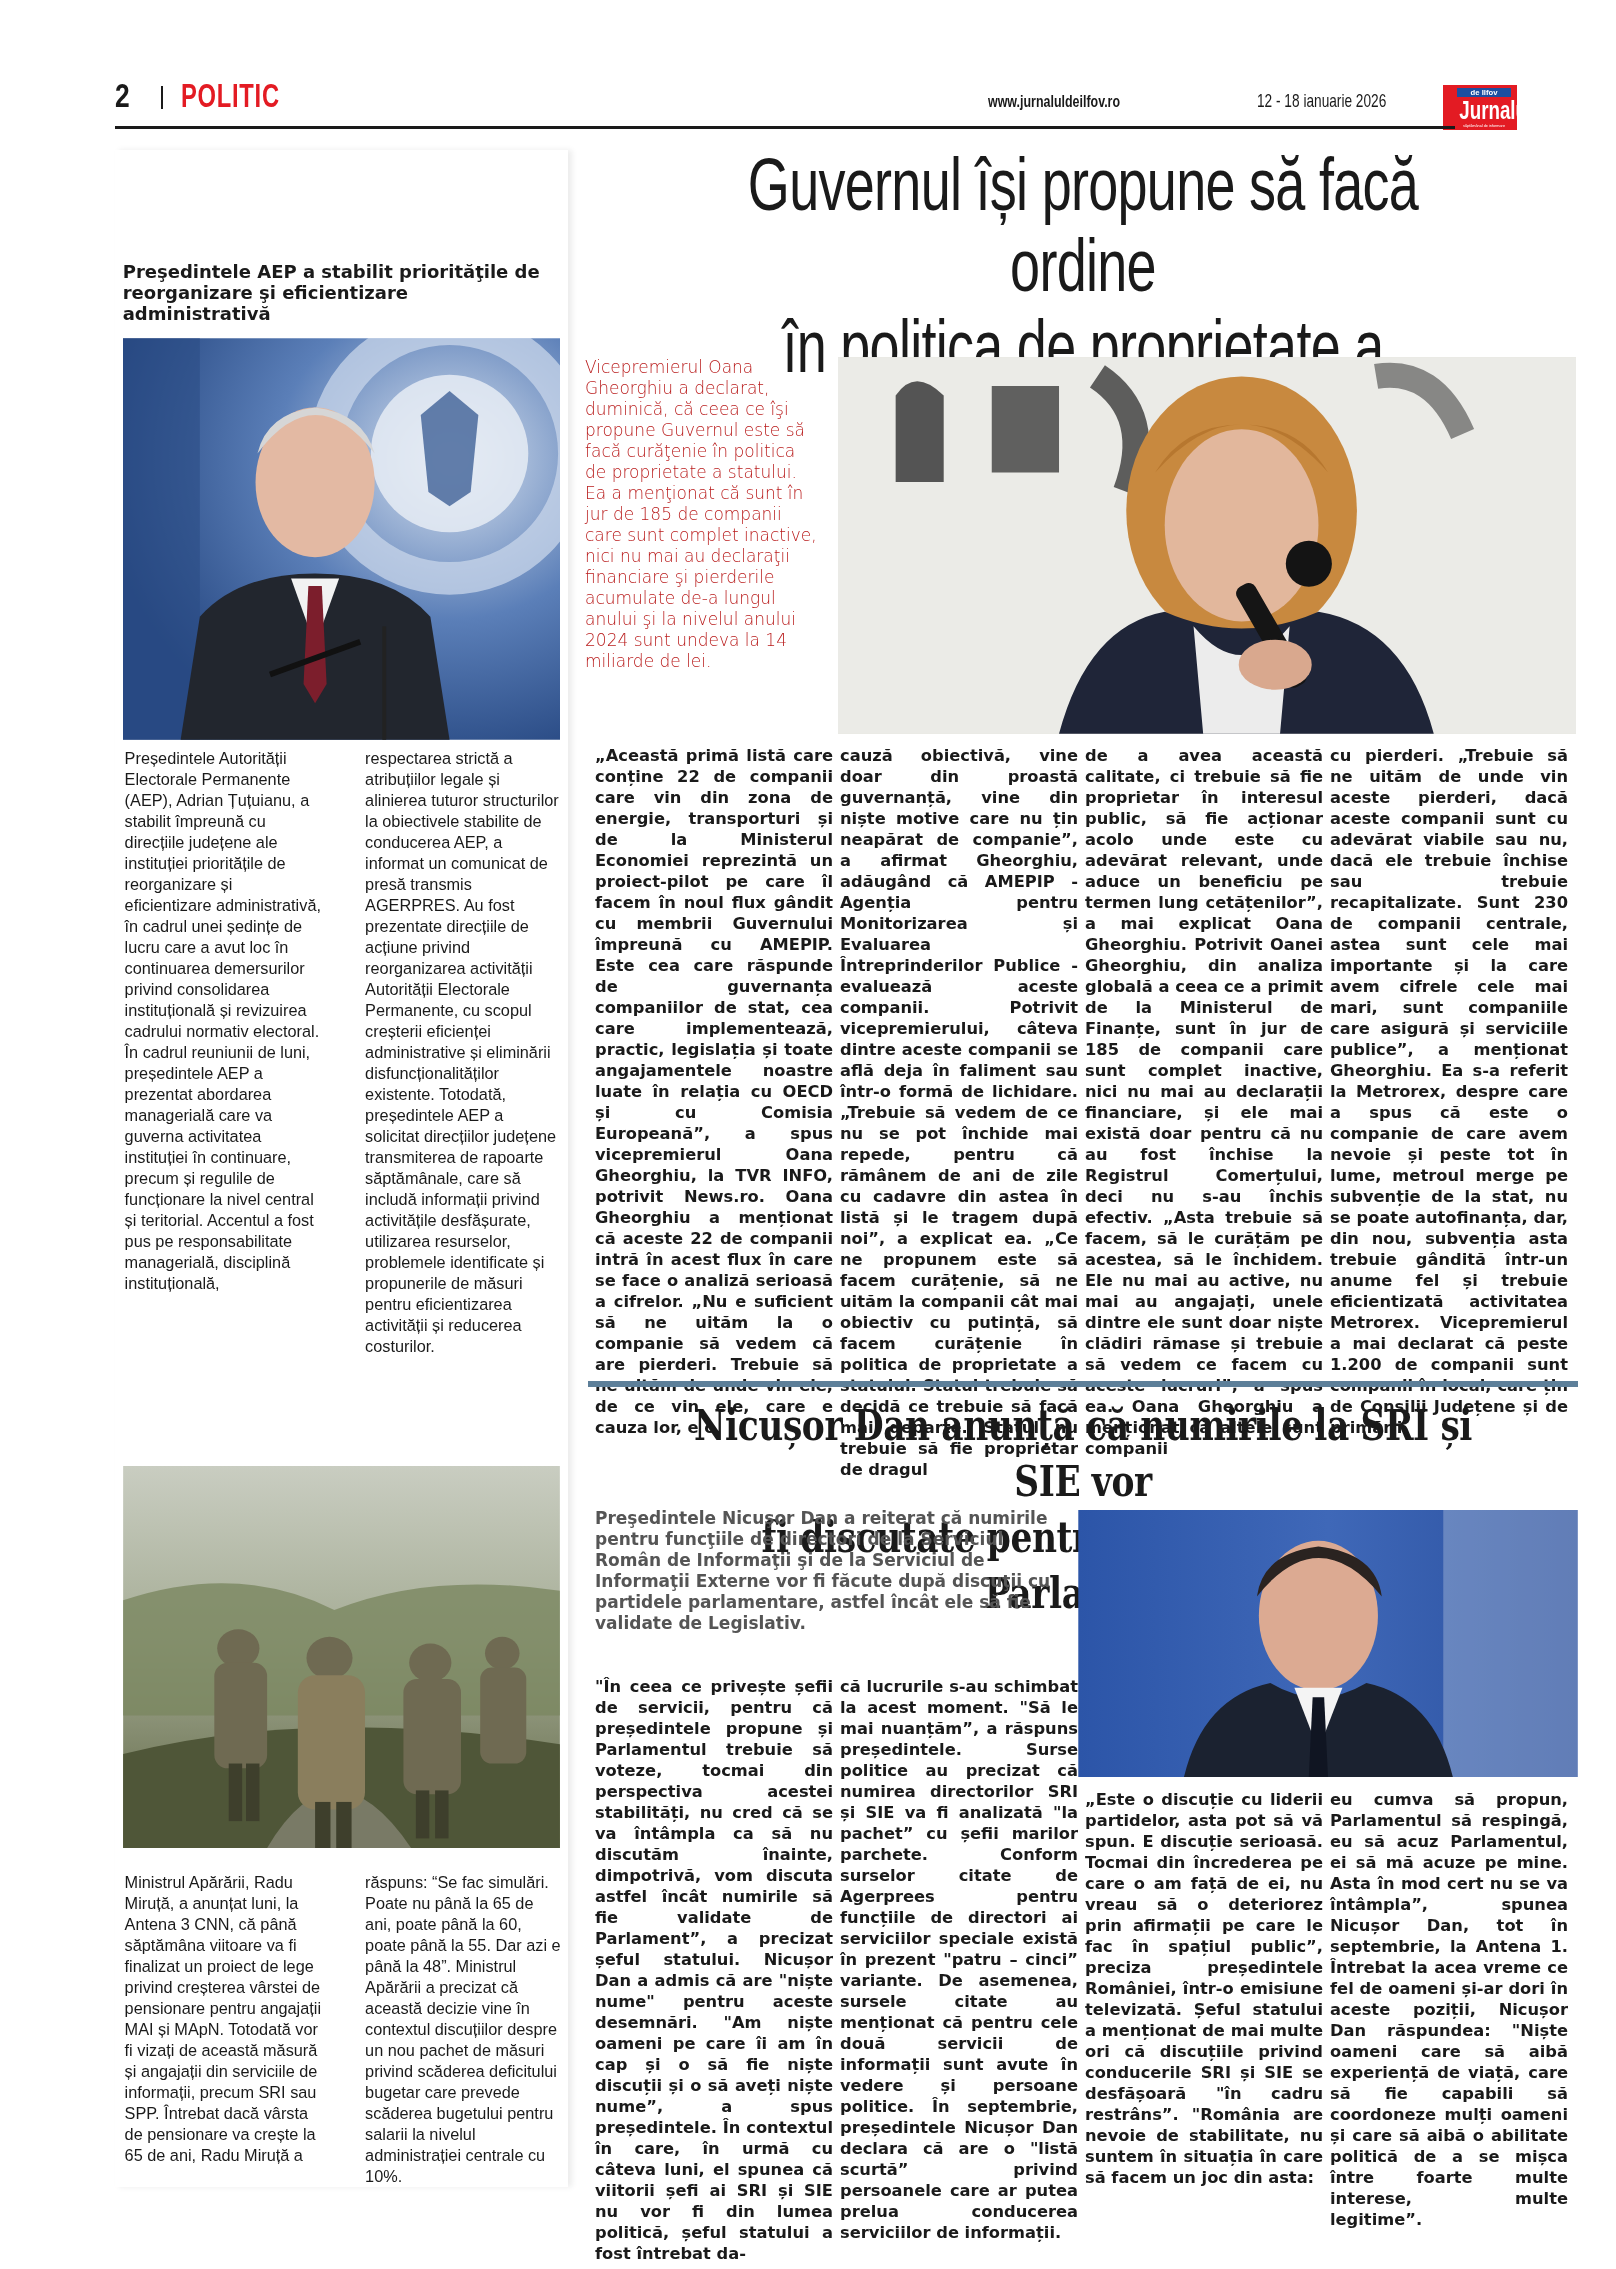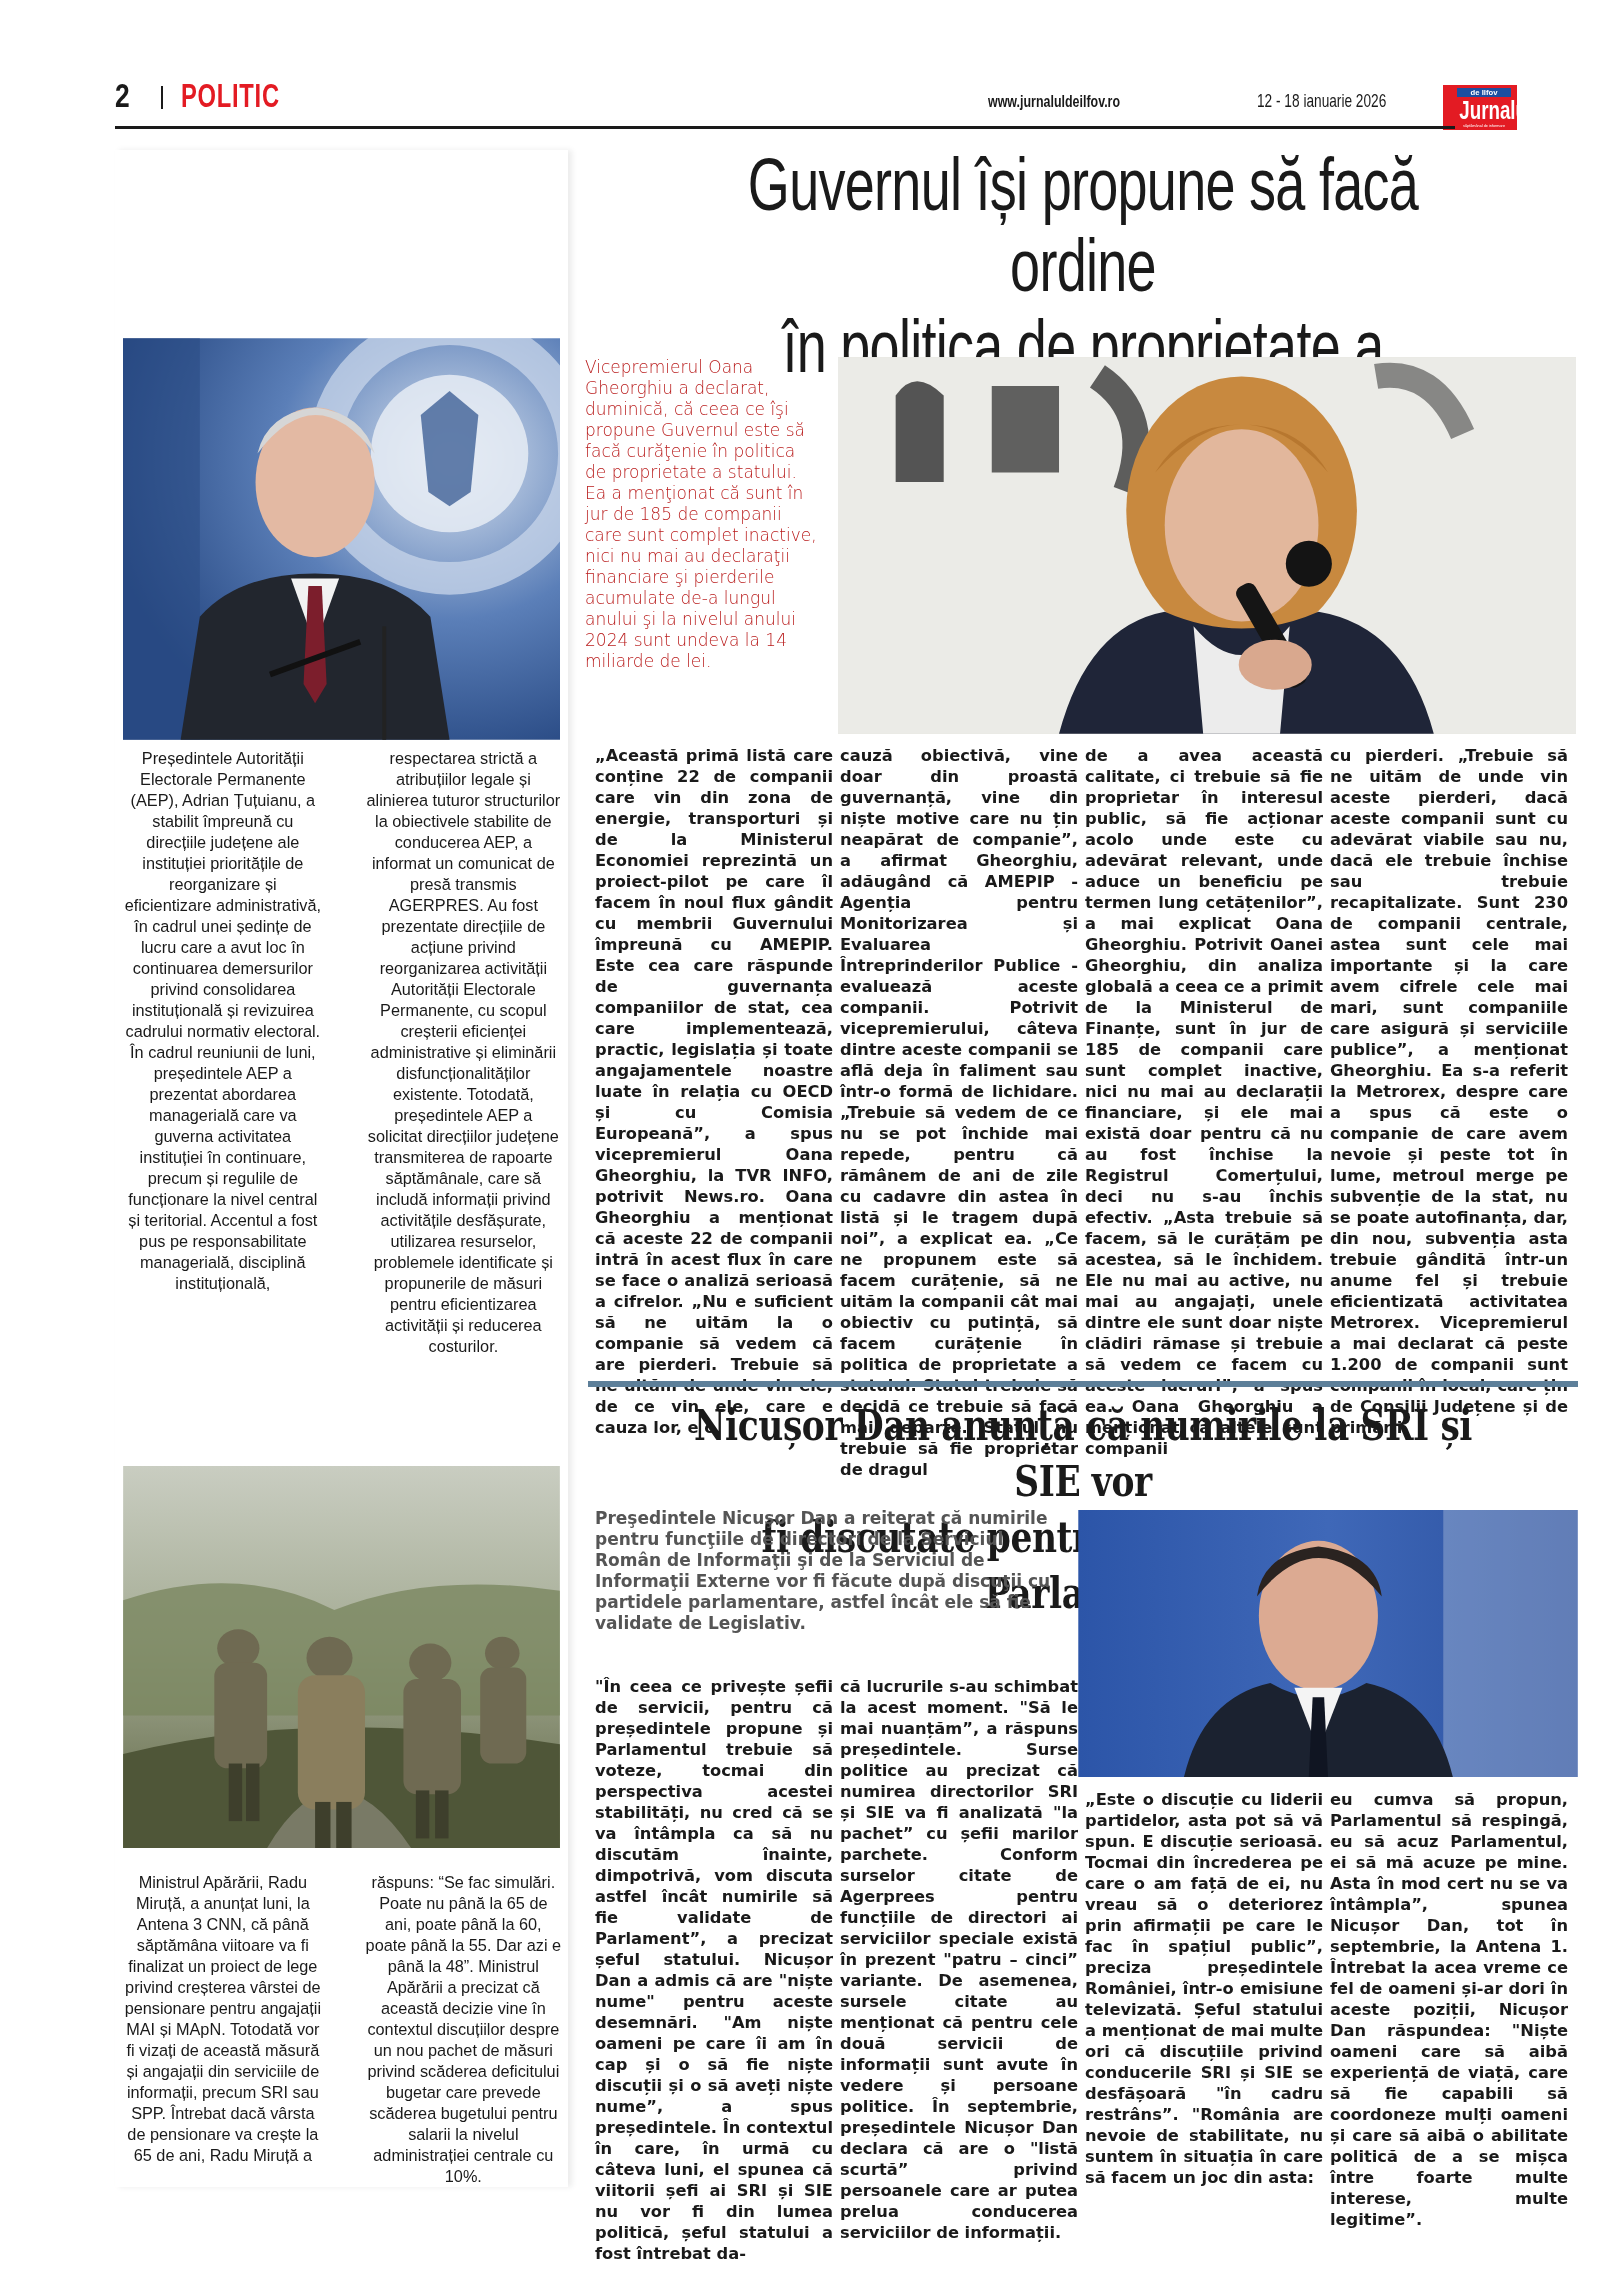--- a/index.html
+++ b/index.html
@@ -17,21 +17,21 @@
   .logo .small { display: block; font-size: 7.7px; font-weight: 700; line-height: 9.6px; background: #1d4fa0; margin: 2.9px 5.8px 0; }
   .logo .big { display: block; font-size: 25px; font-weight: 700; line-height: 27px; transform: scaleX(0.75); }
   .logo .tag { display: block; font-size: 3.8px; line-height: 4.8px; }
 
   
   .left-col { position: absolute; left: 115px; top: 150px; width: 453px; height: 2037px; box-shadow: 3.8px 0 5.8px rgba(0,0,0,0.08); }
   .stiri-band { position: absolute; left: 0; top: 0; width: 453px; height: 101px; background: #5d7f99; }
   .stiri-title { position: absolute; left: 13.4px; top: 7.7px; font-size: 73px; color: #ffffff; font-weight: 400; font-family: "DejaVu Sans", sans-serif; letter-spacing: -1.9px; transform: scaleX(0.78); transform-origin: left; }
   .brief-title { position: absolute; left: 7.7px; width: 437px; font-family: "DejaVu Sans", sans-serif; font-weight: 700; font-size: 18px; line-height: 21px; color: #1a1a1a; }
   .photo { position: absolute; overflow: hidden; }
-  .brief-cols { position: absolute; left: 9.6px; width: 437px; display: flex; gap: 44px; font-family: "Liberation Sans", sans-serif; font-size: 16.3px; line-height: 21px; color: #1a1a1a; text-align: center; }
+  .brief-cols { position: absolute; left: 9.6px; width: 437px; display: flex; gap: 44px; font-family: "Liberation Sans", sans-serif; font-size: 16.3px; line-height: 21px; color: #1a1a1a; }
   .brief-cols .col { flex: 1; }
 
   
   .main-headline { position: absolute; left: 588px; top: 144px; width: 990px; text-align: center; font-family: "Liberation Sans", sans-serif; font-size: 75px; line-height: 81px; font-weight: 400; color: #1a1a1a; transform: scaleX(0.72); transform-origin: center top; letter-spacing: -1px; }
   .lead-text { position: absolute; left: 585px; top: 357px; width: 236px; font-family: "DejaVu Sans", sans-serif; font-weight: 300; font-size: 17px; line-height: 21px; color: #b91c1c; }
   .article-cols { position: absolute; font-family: "DejaVu Sans", sans-serif; font-size: 16.3px; line-height: 21px; color: #1a1a1a; text-align: justify; hyphens: auto; }
   .col-box { position: absolute; font-weight: bold; }
   .divider-blue { position: absolute; height: 5.8px; background: #5d7f99; }
 
   .second-headline { position: absolute; left: 588px; top: 1398px; width: 990px; text-align: center; font-family: "DejaVu Serif", serif; font-weight: 700; font-size: 42px; line-height: 56px; color: #1a1a1a; transform: scaleX(0.82); transform-origin: center top; letter-spacing: -0.5px; }
@@ -49,20 +49,21 @@
   <div class="logo">
     <span class="small">de Ilfov</span>
     <span class="big">Jurnalul</span>
     <span class="tag">săptămânal de informare</span>
   </div>
   <div class="hdr-rule"></div>
 </div>
 
 <div class="left-col">
 
+  <div class="brief-title" style="top:111px;">Preşedintele AEP a stabilit priorităţile de reorganizare şi eficientizare administrativă</div>
   <div class="photo" style="left:7.7px; top:188px; width:437px; height:402px;">
     <svg width="437" height="402" viewBox="0 0 455 418">
       <defs>
         <radialGradient id="bg1" cx="0.75" cy="0.3" r="0.8">
           <stop offset="0" stop-color="#d9e3f0"></stop>
           <stop offset="0.5" stop-color="#5b7fb8"></stop>
           <stop offset="1" stop-color="#24457f"></stop>
         </radialGradient>
       </defs>
       <rect width="455" height="418" fill="url(#bg1)"></rect>

